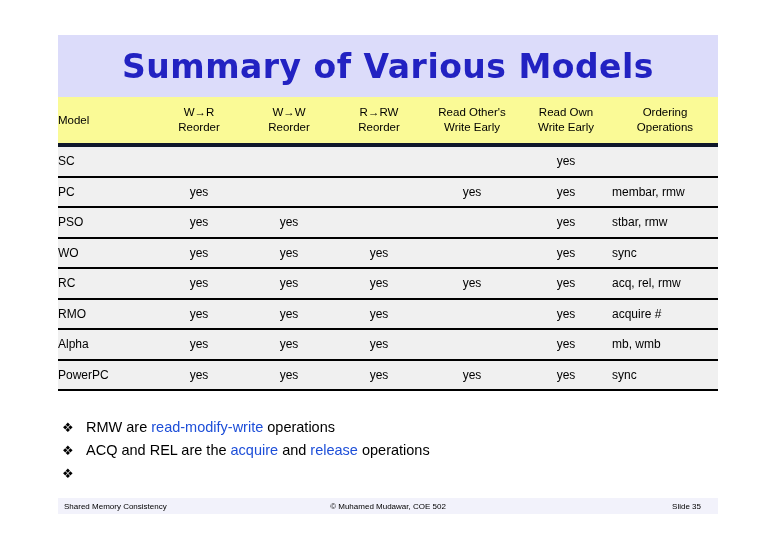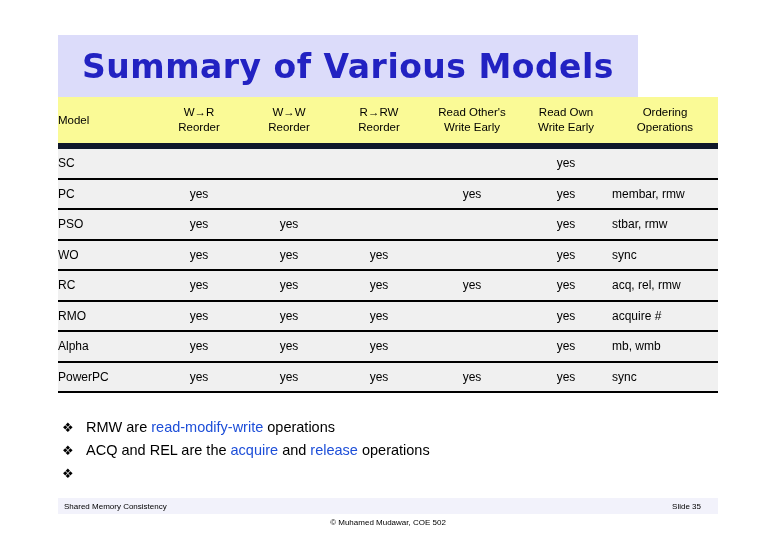--- a/index.html
+++ b/index.html
@@ -13,21 +13,21 @@
     position: relative;
     font-family: "Liberation Sans", sans-serif;
     overflow: hidden;
   }
 
   
   #title-band {
     position: absolute;
     left: 58px;
     top: 35px;
-    width: 580px;
+    width: 660px;
     height: 62px;
     background: #dcdcfa;
     display: flex;
     align-items: center;
     justify-content: center;
   }
   #title-text {
     color: #2222c2;
     font-family: "DejaVu Sans", sans-serif;
     font-size: 33px;
@@ -73,21 +73,21 @@
     padding-bottom: 7px;
   }
   .hdr-line2 { display: block; }
 
   
   tbody tr {
     background: #f0f0f0;
     height: 28.5px;
     border-top: 2px solid #000000;
   }
-  tbody tr:first-child { border-top: 6px solid #0f172a; }
+  tbody tr:first-child { border-top: 4px solid #0f172a; }
   tbody tr:last-child  { border-bottom: 2px solid #000000; }
 
   tbody td {
     height: 28.5px;
     font-size: 12px;
   }
   td.c-model {
     text-align: left;
     padding-left: 8px;
   }
@@ -144,21 +144,21 @@
   }
   #footer .f-left {
     position: absolute;
     left: 6px;
     top: 4px;
   }
   #footer .f-center {
     position: absolute;
     left: 50%;
     transform: translateX(-50%);
-    top: 20px;
+    top: 4px;
   }
   #footer .f-right {
     position: absolute;
     right: 17px;
     top: 4px;
   }
 </style>
 </head>
 <body>
 

